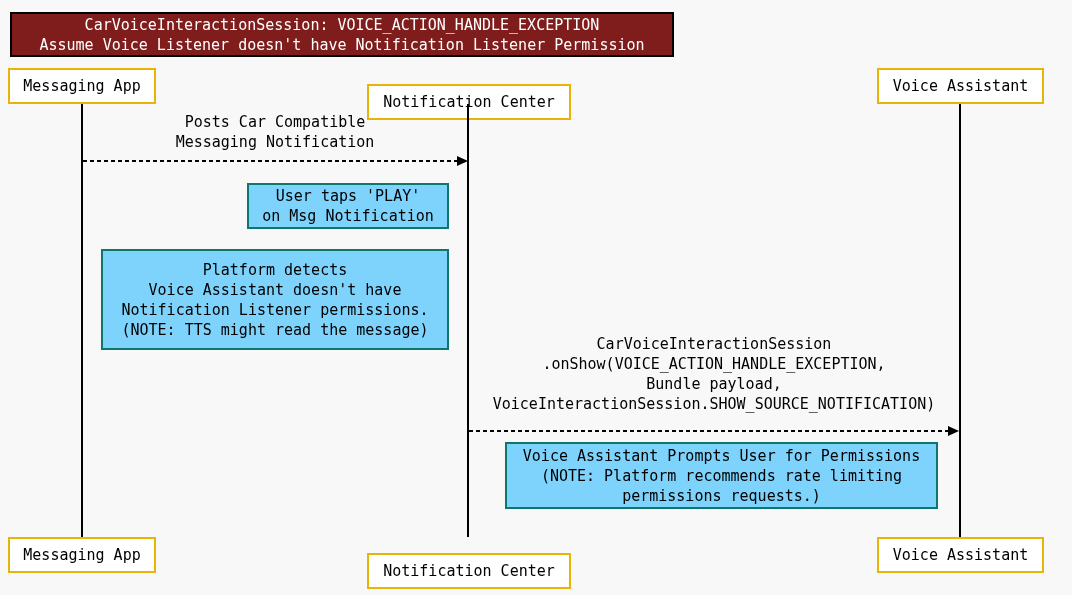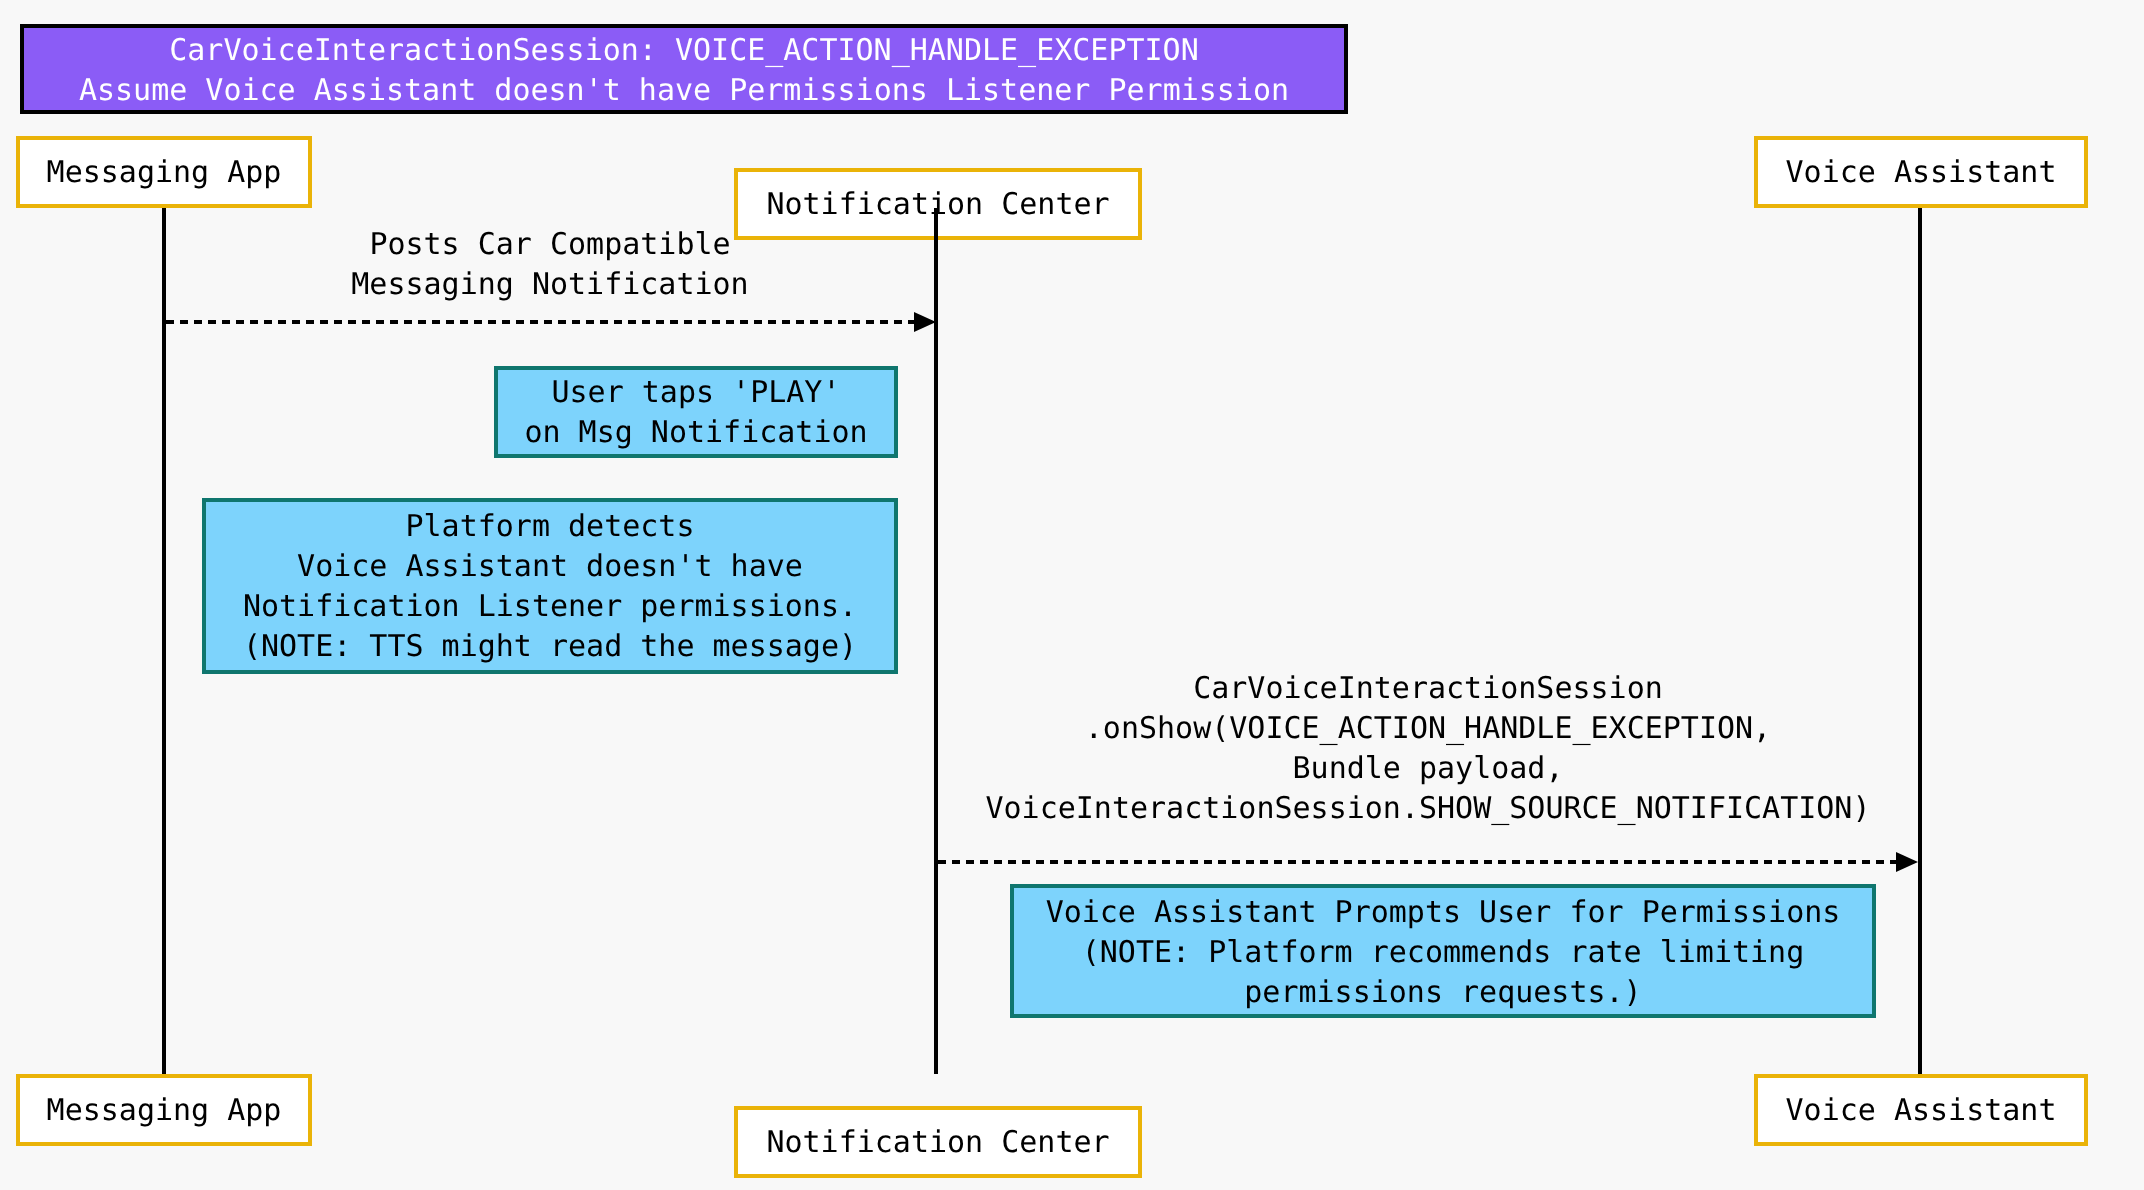--- a/index.html
+++ b/index.html
@@ -11,21 +11,21 @@
     background: #f8f8f8;
     font-family: "DejaVu Sans Mono", "Liberation Mono", monospace;
     font-size: 15px;
     color: #000000;
     overflow: hidden;
   }
   .title-banner {
     position: absolute;
     left: 10px; top: 12px;
     width: 664px; height: 45px;
-    background: #8b5cf6;
+    background: #7f1d1d;
     border: 2px solid #000000;
     color: #ffffff;
     display: flex;
     flex-direction: column;
     align-items: center;
     justify-content: center;
     text-align: center;
     line-height: 20px;
     white-space: pre-line;
   }
@@ -84,31 +84,31 @@
   #lifeline-0 { left: 81px; }
   #lifeline-1 { left: 467px; }
   #lifeline-2 { left: 959px; }
   #msg-label-0 { left: 82px;  top: 112px; width: 386px; }
   #msg-line-0  { left: 83px;  top: 160px; width: 374px; }
   #msg-head-0  { left: 457px; top: 156px; }
   #msg-label-1 { left: 468px; top: 334px; width: 492px; }
   #msg-line-1  { left: 469px; top: 430px; width: 479px; }
   #msg-head-1  { left: 948px; top: 426px; }
   #note-0 { left: 247px; top: 183px; width: 202px; height: 46px; }
-  #note-1 { left: 101px; top: 249px; width: 348px; height: 88px; }
+  #note-1 { left: 101px; top: 249px; width: 348px; height: 101px; }
   #note-2 { left: 505px; top: 442px; width: 433px; height: 67px; }
 </style>
 </head>
 <body>
 
 <div id="canvas">
 
   <div class="title-banner">
     <span>CarVoiceInteractionSession: VOICE_ACTION_HANDLE_EXCEPTION</span>
-    <span>Assume Voice Assistant doesn't have Permissions Listener Permission</span>
+    <span>Assume Voice Listener doesn't have Notification Listener Permission</span>
   </div>
 
   <div class="actor-box" id="actor-top-0">
     <span>Messaging App</span>
   </div>
   <div class="actor-box" id="actor-top-1">
     <span>Notification Center</span>
   </div>
   <div class="actor-box" id="actor-top-2">
     <span>Voice Assistant</span>

